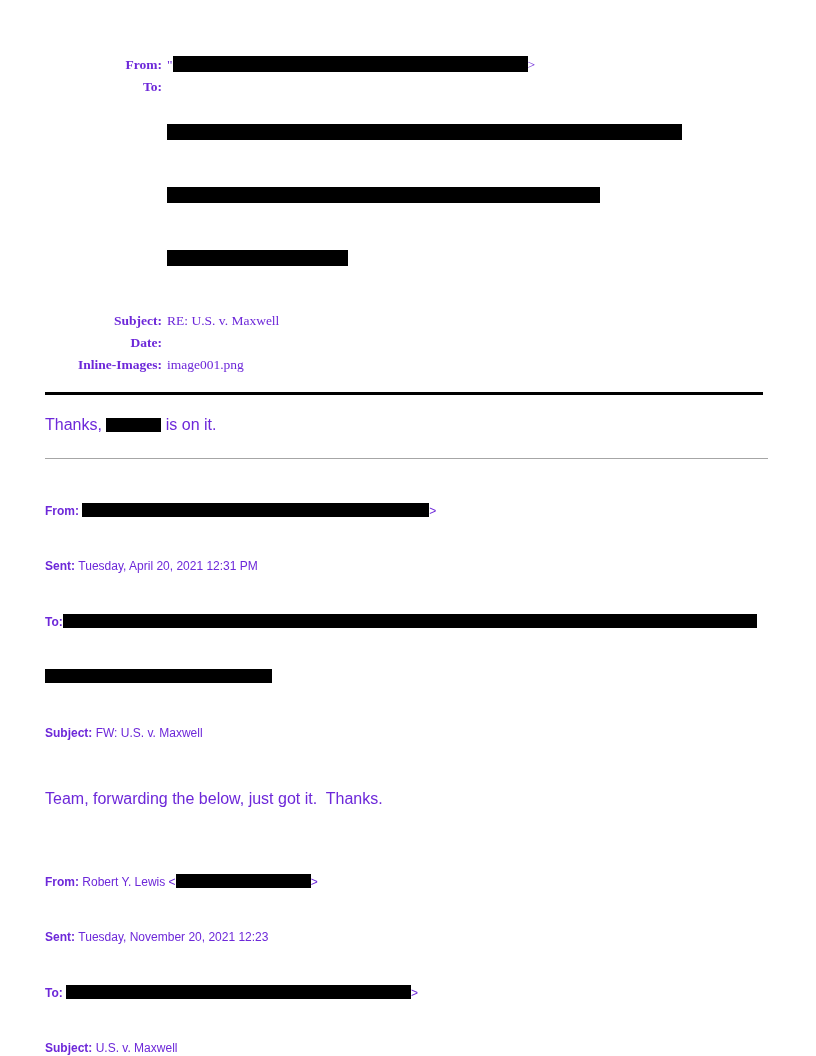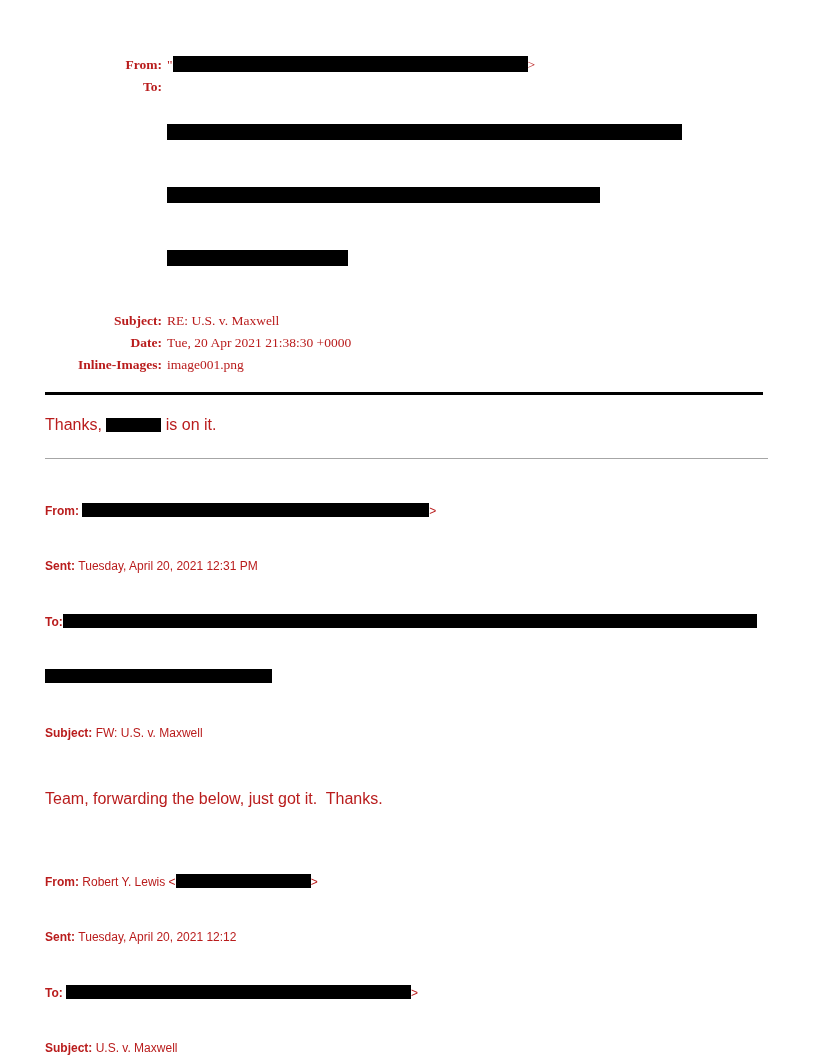--- a/index.html
+++ b/index.html
@@ -1,20 +1,20 @@
 <!DOCTYPE html>
 <html><head>
 <meta charset="utf-8">
 <style>
   * { margin:0; padding:0; box-sizing:border-box; }
   html,body { background:#ffffff; }
   .page {
     width:816px; height:1056px; background:#fff; position:relative;
     padding:54px 48px 0 45px; overflow:hidden;
-    font-family:"Liberation Sans", sans-serif; color:#b91c1c;
+    font-family:"Liberation Sans", sans-serif; color:#6d28d9;
   }
   
   .email-header { font-family:"Liberation Serif", serif; font-size:13.5px; }
   .hrow { display:flex; align-items:flex-start; line-height:22px; }
   .hlabel { width:122px; flex:none; text-align:right; font-weight:bold; padding-right:5px; white-space:pre; }
   .hval { flex:1; white-space:pre-wrap; }
   .redact { display:inline-block; background:#000; height:15px; vertical-align:-3px; }
   .redact.hdr { height:16px; }
   .redact.block { display:block; margin-top:3px; }
   .redact.block:first-child { margin-top:4px; }
@@ -50,21 +50,20 @@
       </span>
     </div>
 
     <div class="hrow">
       <span class="hlabel">Subject:</span>
       <span class="hval">RE: U.S. v. Maxwell</span>
     </div>
 
     <div class="hrow">
       <span class="hlabel">Date:</span>
-      <span class="hval">Tue, 20 Apr 2021 21:38:30 +0000</span>
     </div>
 
     <div class="hrow">
       <span class="hlabel">Inline-Images:</span>
       <span class="hval">image001.png</span>
     </div>
   </div>
 
   <div class="rule-thick"></div>
 
@@ -77,18 +76,18 @@
     <div><span class="lbl">Sent: </span><span>Tuesday, April 20, 2021 12:31 PM</span></div>
     <div><span class="lbl">To:</span><span class="redact body" style="width:694px"></span></div>
     <div><span class="redact body" style="width:227px"></span></div>
     <div><span class="lbl">Subject: </span><span>FW: U.S. v. Maxwell</span></div>
   </div>
 
   <div class="body-text fwd-body">Team, forwarding the below, just got it.  Thanks.</div>
 
   <div class="fwd-header orig-header">
     <div><span class="lbl">From: </span><span>Robert Y. Lewis &lt;</span><span class="redact body" style="width:135px"></span><span>&gt;</span></div>
-    <div><span class="lbl">Sent: </span><span>Tuesday, April 20, 2021 12:12</span></div>
+    <div><span class="lbl">Sent: </span><span>Tuesday, November 20, 2021 12:23</span></div>
     <div><span class="lbl">To: </span><span class="redact body" style="width:345px"></span><span>&gt;</span></div>
     <div><span class="lbl">Subject: </span><span>U.S. v. Maxwell</span></div>
   </div>
 
 </div>
 
 </body></html>

